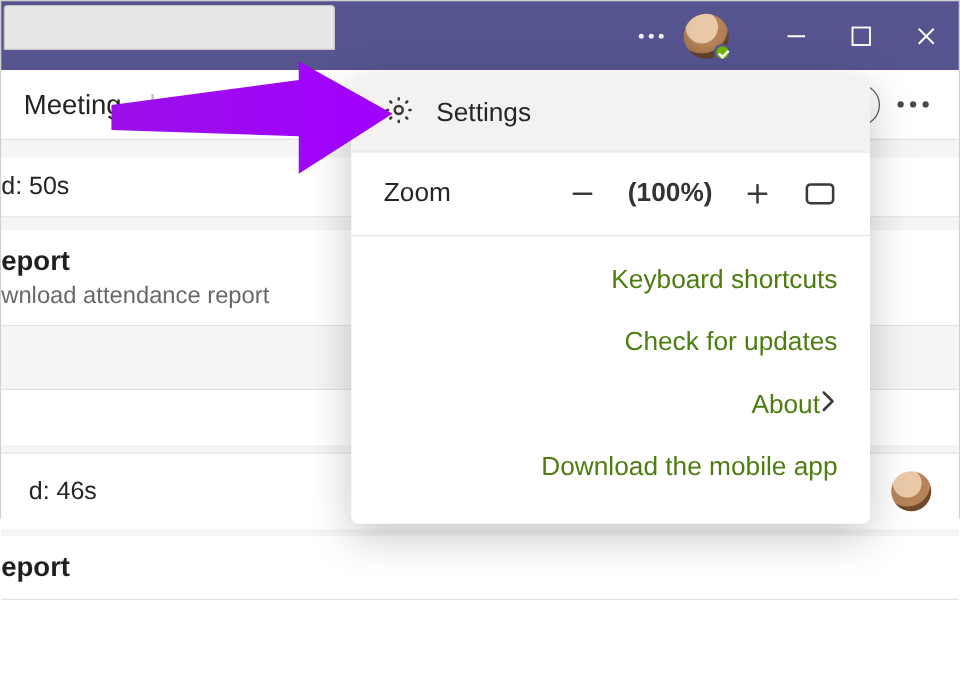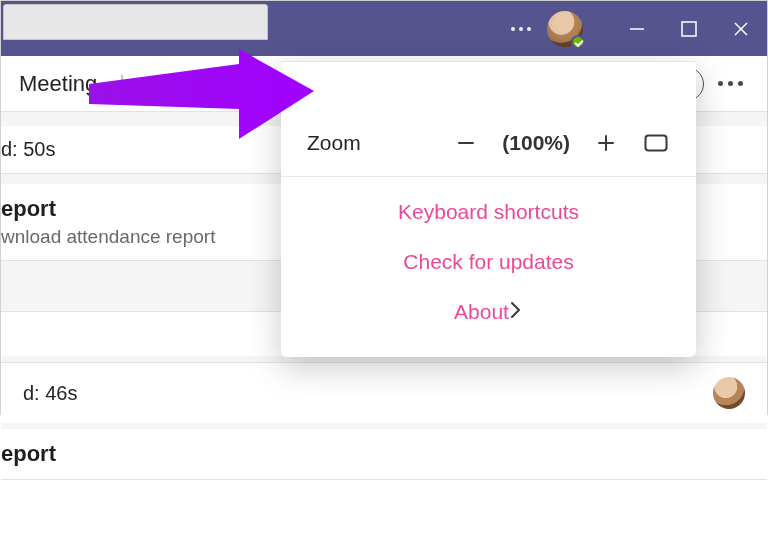--- a/index.html
+++ b/index.html
@@ -37,26 +37,26 @@
   .date-divider { text-align:center; padding: 12px 0; color:#3a3a3a; font-size:17px; background:#f5f5f5; }
   .row-with-avatar { display:flex; align-items:center; justify-content:space-between; background:#fff; padding:14px 22px; border-top:1px solid #e2e2e2;}
   .mini-avatar { width:32px; height:32px; border-radius:50%; background: radial-gradient(circle at 40% 30%, #e9c9a8 0 38%, #b68458 40% 62%, #6f4a2e 64% 100%); }
 
   
   .menu { position:absolute; left:280px; top:60px; width:415px; background:#fff; border-radius:6px; box-shadow: 0 10px 34px rgba(0,0,0,.22); z-index:50; }
   .menu-item { display:flex; align-items:center; height:60px; padding:0 26px; font-size:21px; color:#252525; cursor:pointer; }
   .menu-item.hover { background:#f4f2f0; border-top-left-radius:6px; border-top-right-radius:6px;}
   .menu-item .gear { margin-right:18px; }
   .menu-divider { height:1px; background:#e6e6e6; }
-  .zoom-row { display:flex; align-items:center; height:66px; padding:0 26px; gap:22px; font-size:21px; color:#252525;margin-top:48px; }
+  .zoom-row { display:flex; align-items:center; height:66px; padding:0 26px; gap:22px; font-size:21px; color:#252525; }
   .zoom-row .spacer { flex:1; }
   .zoom-val { color:#333;font-weight:bold; }
   .icobtn { width:28px; height:28px; display:flex; align-items:center; justify-content:center; cursor:pointer; }
   .section { padding: 10px 0 20px 0; }
-  .section .row { display:flex; align-items:center; justify-content:center; height:50px; padding:0 26px; font-size:21px; color:#ec4899; cursor:pointer; }
+  .section .row { display:flex; align-items:center; justify-content:flex-end; height:50px; padding:0 26px; font-size:21px; color:#4d7c0f; cursor:pointer; }
 
   
   .arrow { position:absolute; left:88px; top:48px; z-index:80; pointer-events:none; }
 
   
   .stroke { stroke:#3a3a3a; stroke-width:2; fill:none; stroke-linecap:round; stroke-linejoin:round; }
 </style>
 </head>
 <body>
 
@@ -128,20 +128,29 @@
       <div class="muted-line">d: 46s</div>
       <div class="mini-avatar"></div>
     </div>
     <div style="height:6px; background:#f5f5f5;"></div>
     <div class="block" style="padding-left:0;">
       <div class="darkh">eport</div>
     </div>
   </div>
 
   <div class="menu">
+    <div class="menu-item hover">
+      <span class="gear">
+        <svg width="24" height="24" class="stroke">
+            <circle cx="12" cy="12" r="3.2"></circle>
+            <path d="M12 3.5v-1M12 21.5v-1M20.5 12h1M2.5 12h1M18 6l.8-.8M5.2 18.8l.8-.8M18 18l.8.8M5.2 5.2l.8.8"></path>
+          </svg>
+      </span>
+      <span>Settings</span>
+    </div>
     <div class="menu-divider"></div>
     <div class="zoom-row">
       <span>Zoom</span>
       <span class="spacer"></span>
       <span class="icobtn">
         <svg width="20" height="20" class="stroke">
             <line x1="3" y1="10" x2="17" y2="10"></line>
           </svg>
       </span>
       <span class="zoom-val">(100%)</span>
@@ -165,20 +174,23 @@
       <div class="row">
         <span>Check for updates</span>
       </div>
       <div class="row">
         <span>About</span>
         <span>
           <svg width="14" height="20" class="stroke">
               <polyline points="3,3 10,10 3,17"></polyline>
             </svg>
         </span>
+      </div>
+      <div class="row">
+        <span>Download the mobile app</span>
       </div>
     </div>
   </div>
 
   <div class="arrow">
     <svg width="230" height="100" viewBox="0 0 230 100">
       <defs>
         <linearGradient id="g" x1="0" y1="0" x2="1" y2="0">
           <stop offset="0%" stop-color="#9b10e8"></stop>
           <stop offset="100%" stop-color="#a100ff"></stop>

